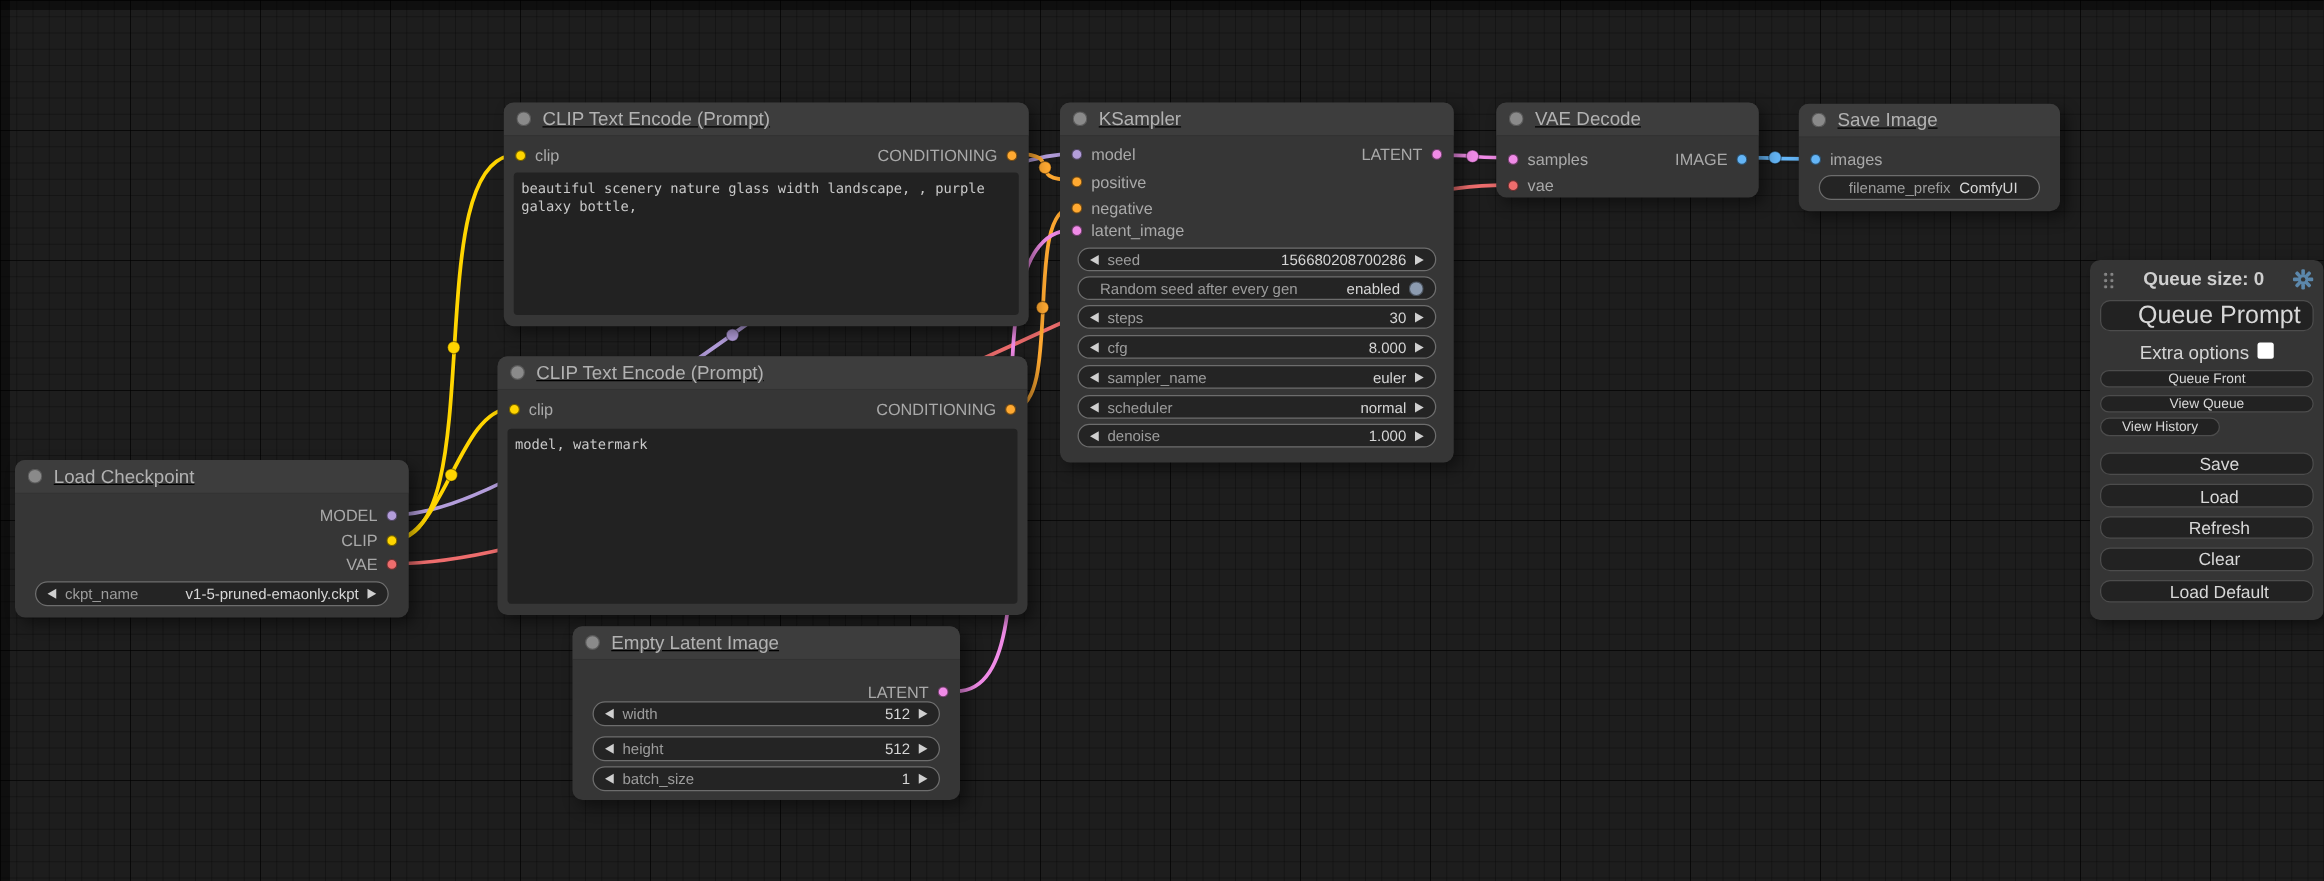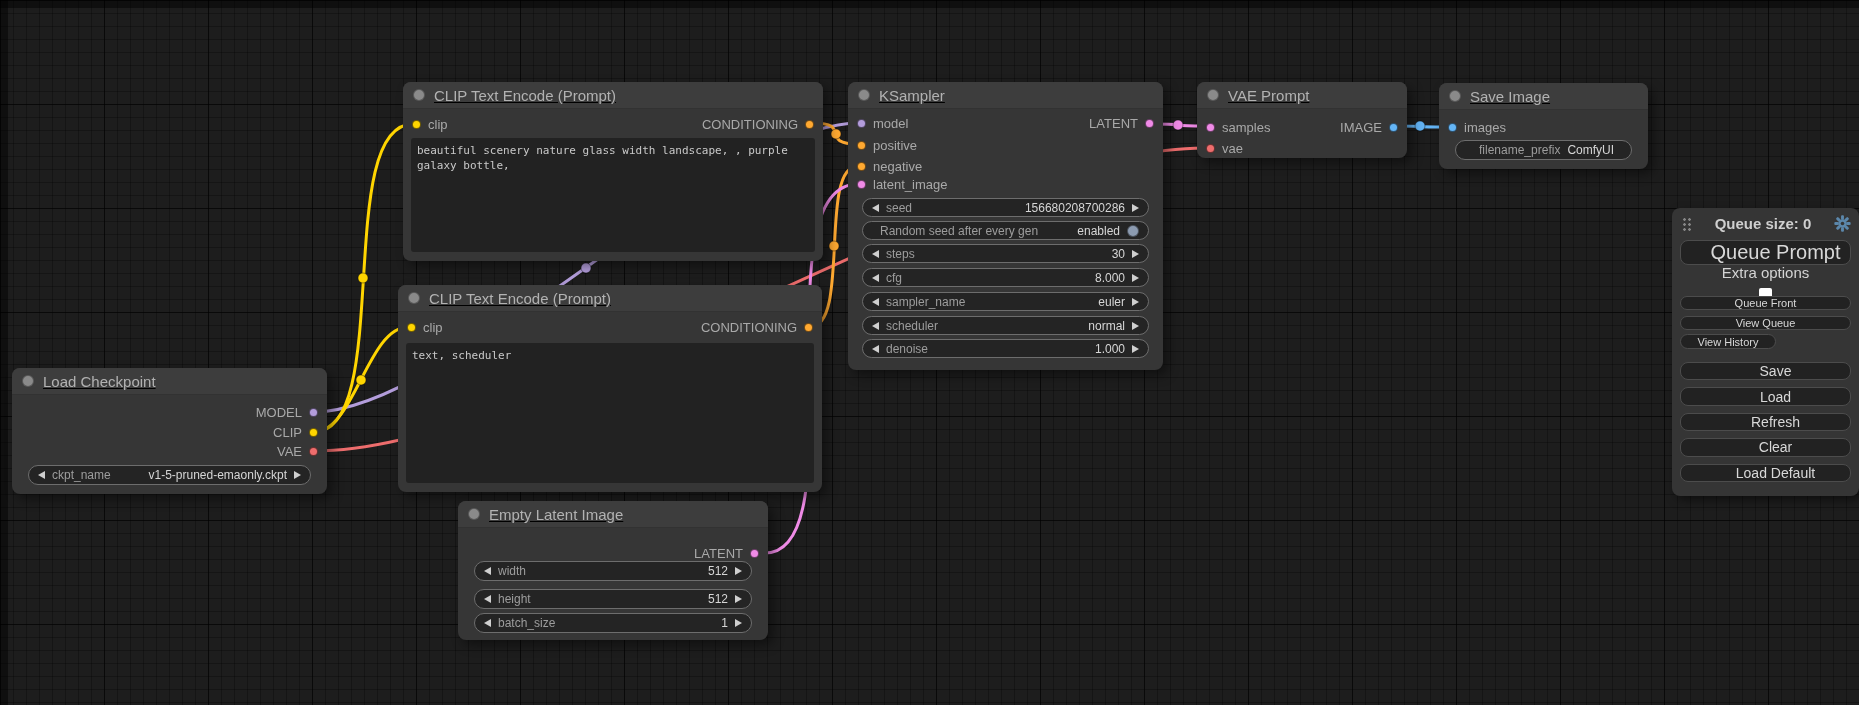--- a/index.html
+++ b/index.html
@@ -48,22 +48,22 @@
         background:#353535;border-radius:8px;box-shadow:4px 4px 10px rgba(0,0,0,0.5);
         padding:7px 8px;box-sizing:border-box;display:flex;flex-direction:column;}
   .mtop{display:flex;align-items:center;height:17px;margin-bottom:8px;font-weight:bold;}
   .drag-dots{width:10px;height:14px;margin-left:2px;
         background-image:radial-gradient(circle,#858585 1.2px,transparent 1.5px);
         background-size:5px 5px;}
   .qsize{flex:1;text-align:center;font-size:15px;color:#cfcfcf;}
   .btnbase{background:#222;border:1px solid #4c4c4c;border-radius:8px;color:#d8d8d8;
         display:flex;align-items:center;justify-content:center;box-sizing:border-box;padding-left:20px;}
   .btn-big{height:28px;font-size:20px;margin-bottom:9px;}
-  .xrow{display:flex;align-items:center;justify-content:center;gap:7px;height:17px;
-        margin-bottom:5px;font-size:15px;color:#d4d4d4;flex-direction:column;}
+  .xrow{display:flex;justify-content:center;gap:7px;height:17px;
+        margin-bottom:5px;font-size:15px;color:#d4d4d4;}
   .checkbox{width:13px;height:13px;background:#fff;border-radius:2px;flex:none;}
   .smrow{display:flex;justify-content:center;gap:6px;margin-bottom:4px;flex-direction:column;}
   .btn-sm{height:15px;font-size:11px;border-radius:9px;padding:0 10px;flex:1;}
   .btn-sm.vh{flex:none;width:96px;}
   .vhrow{margin-bottom:13px;}
   .btn{height:23px;font-size:14px;margin-bottom:7px;}
 </style>
 </head>
 <body>
 
@@ -137,21 +137,21 @@
     <div class="ntitle">
       <span class="tdot" style="background: rgb(138, 138, 138);"></span>
       <span class="ttext">CLIP Text Encode (Prompt)</span>
     </div>
     <div class="srow" style="top:34px">
       <span class="sdot" style="background: rgb(255, 213, 0);"></span>
       <span class="slabel">clip</span>
       <span class="slabel" style="margin-left:auto">CONDITIONING</span>
       <span class="sdot" style="background: rgb(255, 169, 49);"></span>
     </div>
-    <div class="tarea" style="left:8px;top:58px;width:408px;height:140px">text, scheduler</div>
+    <div class="tarea" style="left:8px;top:58px;width:408px;height:140px">model, watermark</div>
   </div>
 
   <div class="node" style="left:458px;top:501px;width:310px;height:139px">
     <div class="ntitle">
       <span class="tdot" style="background: rgb(138, 138, 138);"></span>
       <span class="ttext">Empty Latent Image</span>
     </div>
     <div class="srow out" style="top:44px">
       <span class="slabel">LATENT</span>
       <span class="sdot" style="background: rgb(240, 139, 231);"></span>
@@ -238,21 +238,21 @@
       <span class="tri-l"></span>
       <span class="wname">denoise</span>
       <span class="wval">1.000</span>
       <span class="tri-r"></span>
     </div>
   </div>
 
   <div class="node" style="left:1197px;top:82px;width:210px;height:76px">
     <div class="ntitle">
       <span class="tdot" style="background: rgb(138, 138, 138);"></span>
-      <span class="ttext">VAE Prompt</span>
+      <span class="ttext">VAE Decode</span>
     </div>
     <div class="srow" style="top:37px">
       <span class="sdot" style="background: rgb(240, 139, 231);"></span>
       <span class="slabel">samples</span>
       <span class="slabel" style="margin-left:auto">IMAGE</span>
       <span class="sdot" style="background: rgb(100, 181, 246);"></span>
     </div>
     <div class="srow" style="top:58px">
       <span class="sdot" style="background: rgb(238, 109, 109);"></span>
       <span class="slabel">vae</span>

